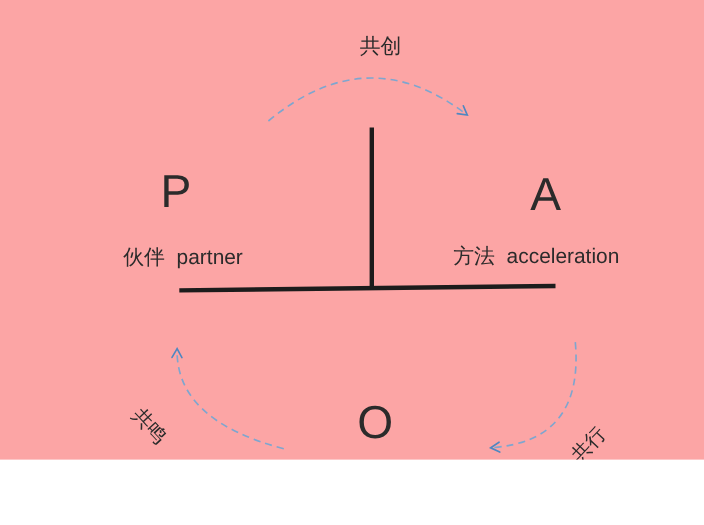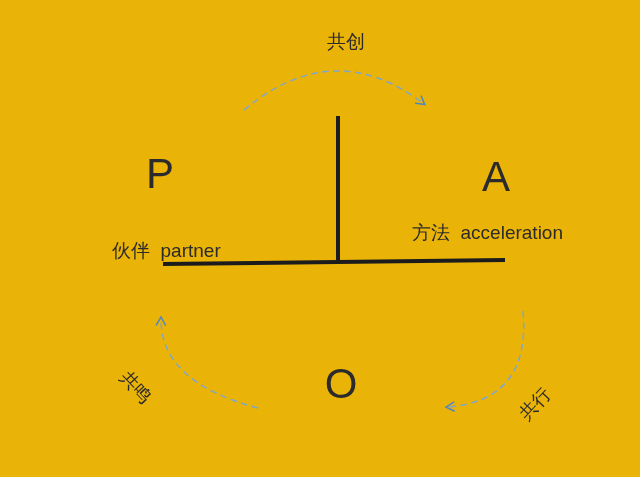--- a/index.html
+++ b/index.html
@@ -1,20 +1,20 @@
 <!DOCTYPE html>
 <html><head>
 <meta charset="utf-8">
 <style>
   html, body { margin: 0; padding: 0; background: #ffffff; }
   .canvas {
     position: relative;
     width: 640px;
-    height: 477px;
-    background: #eab308;
+    height: 418px;
+    background: #fca5a5;
     overflow: hidden;
     font-family: "Liberation Sans", "DejaVu Sans", sans-serif;
     color: #2b2b2b;
   }
   .canvas svg.structure {
     position: absolute;
     left: 0; top: 0;
     width: 640px; height: 477px;
   }
   .txt {
@@ -56,21 +56,21 @@
     <line x1="163" y1="264" x2="505" y2="260" stroke="#1c1c1c" stroke-width="4"></line>
 
     <path d="M244,110 Q334,35 424,104" fill="none" stroke="#7ea6cf" stroke-width="1.5" stroke-dasharray="6.5 4.5" marker-end="url(#arrowhead)"></path>
     <path d="M523,311 Q531,401 447,407" fill="none" stroke="#7ea6cf" stroke-width="1.5" stroke-dasharray="6.5 4.5" marker-end="url(#arrowhead)"></path>
     <path d="M258,408 Q160,382 161,318" fill="none" stroke="#7ea6cf" stroke-width="1.5" stroke-dasharray="6.5 4.5" marker-end="url(#arrowhead)"></path>
   </svg>
 
   <div class="txt cycle-label center-x" style="left:346px; top:29px;">共创</div>
 
   <div class="txt letter" style="left:160px; top:174px;">P</div>
-  <div class="txt node-label" style="left:112px; top:238px;">伙伴  partner</div>
+  <div class="txt node-label" style="left:112px; top:221px;">伙伴  partner</div>
 
   <div class="txt letter" style="left:496px; top:177px;">A</div>
   <div class="txt node-label" style="left:412px; top:220px;">方法  acceleration</div>
 
   <div class="txt letter" style="left:341px; top:384px;">O</div>
 
   <div class="txt cycle-label rot-left" style="left:136px; top:387px;">共鸣</div>
   <div class="txt cycle-label rot-right" style="left:535px; top:404px;">共行</div>
 
 </div>

